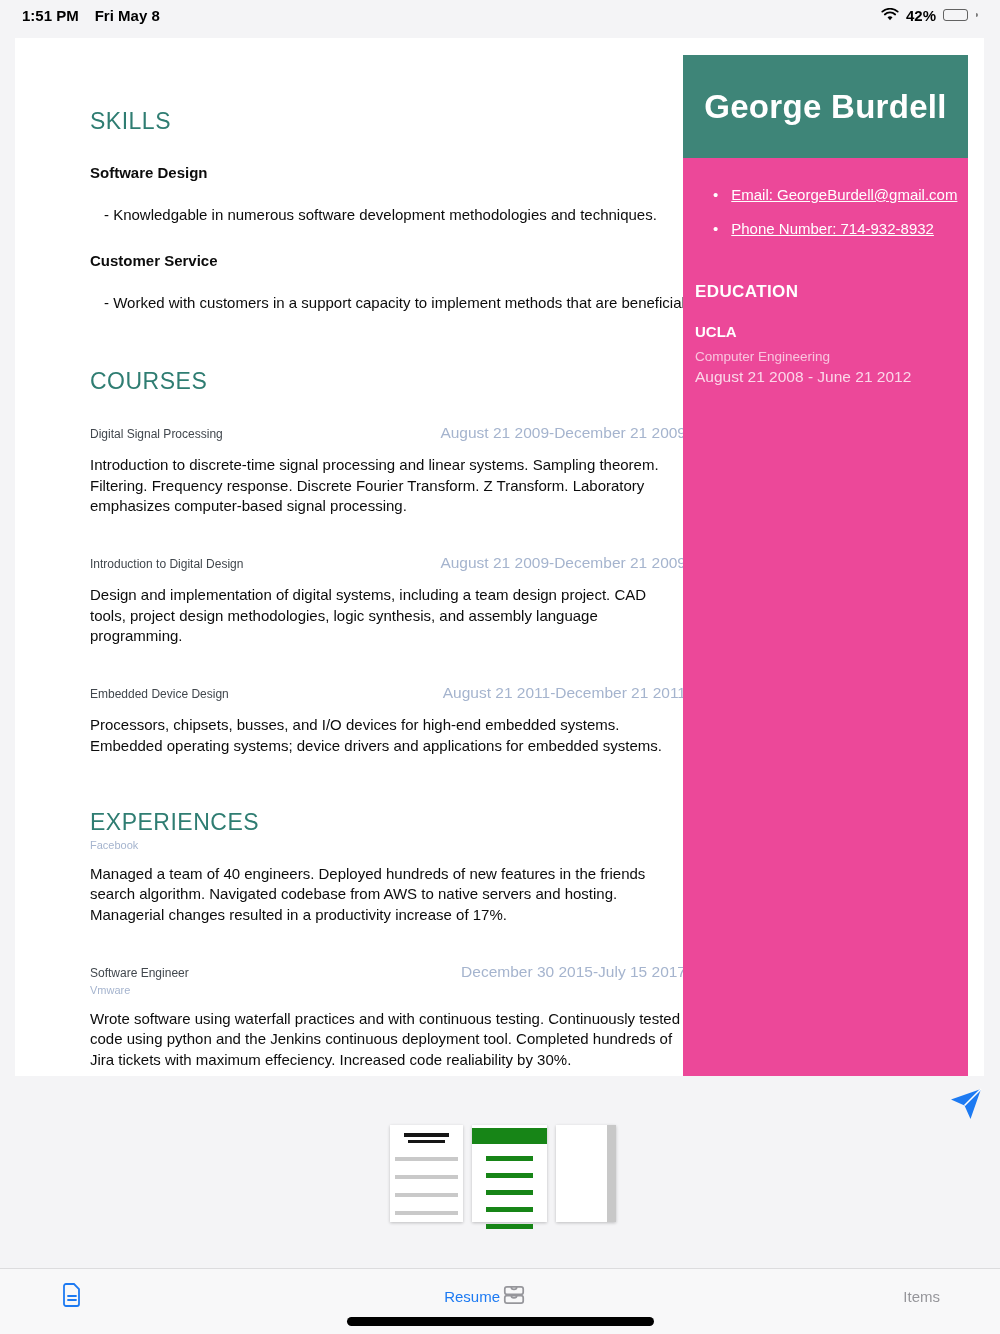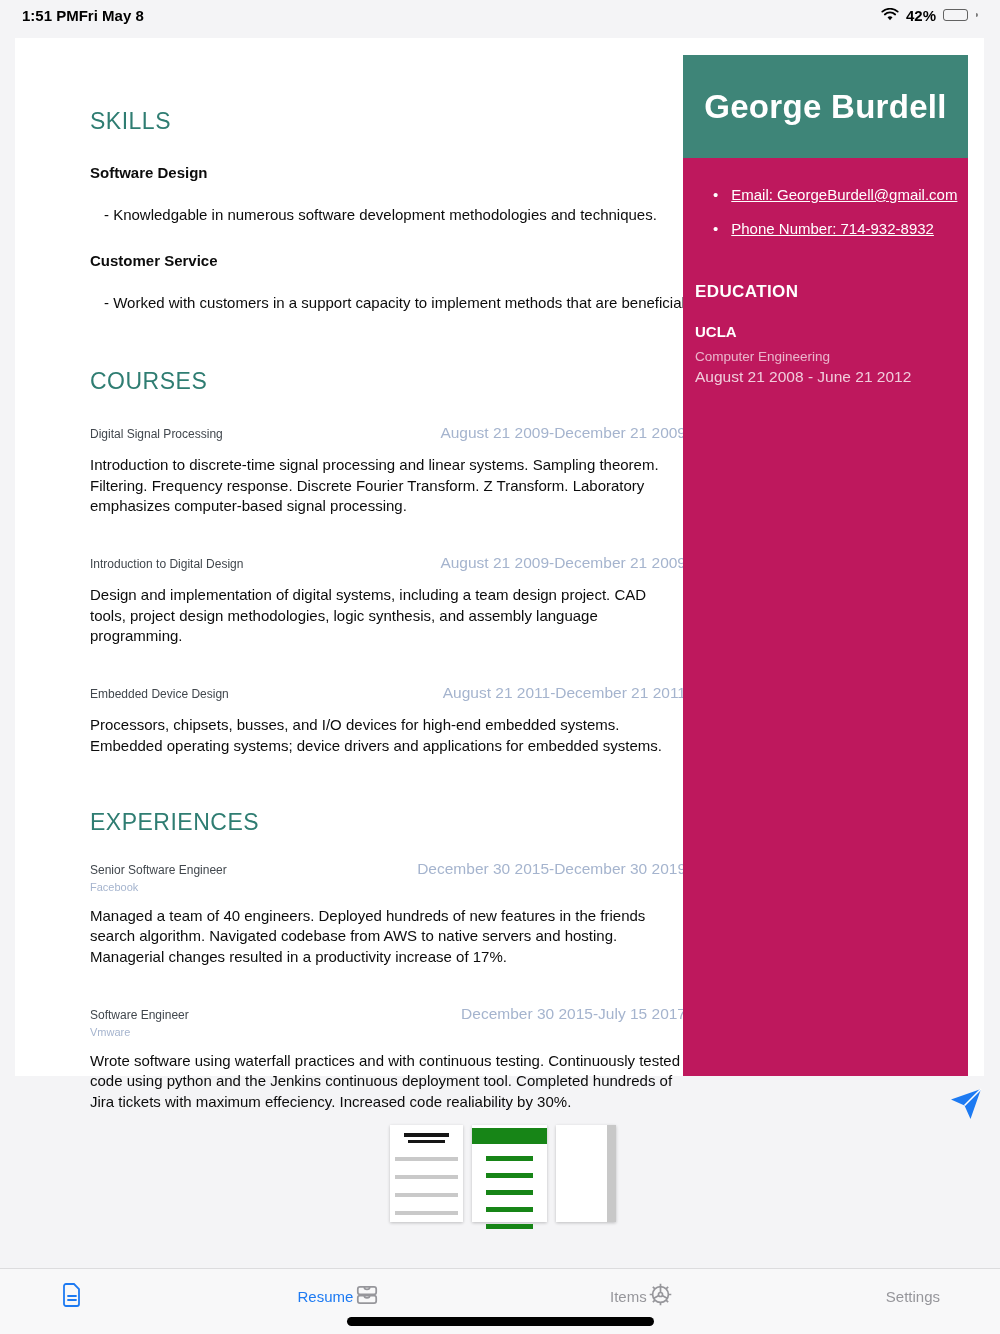--- a/index.html
+++ b/index.html
@@ -11,21 +11,21 @@
     color:#111;
     overflow:hidden;
   }
 
   
   .status-bar {
     position:absolute; top:0; left:0; right:0; height:30px;
     display:flex; justify-content:space-between; align-items:center;
     padding:0 22px; font-size:15px; font-weight:bold; color:#000;
   }
-  .sb-left { display:flex; align-items:center;justify-content:center; }
+  .sb-left { display:flex; gap:16px; align-items:center;justify-content:center; }
   .sb-right { display:flex; gap:7px; align-items:center; }
   .battery {
     width:25px; height:12px; border:1px solid rgba(0,0,0,0.6);
     border-radius:3px; position:relative; padding:1px;
   }
   .battery-fill { width:42%; height:100%; background:#000; border-radius:1px; }
   .battery-tip {
     width:2px; height:4px; background:rgba(0,0,0,0.5);
     border-radius:0 2px 2px 0; margin-left:1px;
   }
@@ -43,21 +43,21 @@
   .skill-title { margin-top:29px; font-size:15px; font-weight:bold; color:#0c0c0c; }
   .skill-detail { margin-top:25px; padding-left:14px; font-size:15px; color:#0c0c0c; }
   .entry-row { margin-top:29px; display:flex; justify-content:space-between; align-items:baseline; }
   .entry-row.gap-lg { margin-top:37px; }
   .entry-title { font-size:12px; color:#41474D; }
   .entry-dates { font-size:15.5px; color:#A5B4CE; }
   .entry-company { margin-top:3px; font-size:11px; color:#A5B4CE; }
   .entry-desc { margin-top:13px; font-size:15px; line-height:1.38; color:#0c0c0c; }
 
   
-  .side { position:absolute; left:668px; top:17px; width:285px; height:1021px; background:#be185d; }
+  .side { position:absolute; left:668px; top:17px; width:285px; height:1021px; background:#ec4899; }
   .side-header { height:103px; background:#3E8578; display:flex; align-items:center; justify-content:center; }
   .side-name { font-size:33px; font-weight:bold; color:#fff; letter-spacing:0.3px; }
   .contacts { margin-top:27px; }
   .contact-row { display:flex; gap:13px; padding-left:30px; margin-bottom:15px; align-items:flex-start; }
   .contact-bullet { color:#fff; font-size:15px; line-height:19px; }
   .contact-link { color:#fff; font-size:15px; line-height:19px; text-decoration:underline; }
   .edu-h { margin:44px 0 0 12px; font-size:17px; font-weight:bold; color:#fff; letter-spacing:0.4px; }
   .edu-school { margin:21px 0 0 12px; font-size:15px; font-weight:bold; color:#fff; }
   .edu-degree { margin:9px 0 0 12px; font-size:13.5px; color:rgba(255,255,255,0.68); }
   .edu-dates { margin:4px 0 0 12px; font-size:15.5px; color:rgba(255,255,255,0.78); }
@@ -139,24 +139,20 @@
     <div class="entry-desc">Design and implementation of digital systems, including a team design project. CAD tools, project design methodologies, logic synthesis, and assembly language programming.</div>
 
     <div class="entry-row gap-lg">
       <span class="entry-title">Embedded Device Design</span>
       <span class="entry-dates">August 21 2011-December 21 2011</span>
     </div>
     <div class="entry-desc">Processors, chipsets, busses, and I/O devices for high-end embedded systems. Embedded operating systems; device drivers and applications for embedded systems.</div>
 
     <div class="sec-h h-exp">EXPERIENCES</div>
 
-    <div class="entry-row" style="margin-top:24px">
-      <span class="entry-title">Senior Software Engineer</span>
-      <span class="entry-dates">December 30 2015-December 30 2019</span>
-    </div>
     <div class="entry-company">Facebook</div>
     <div class="entry-desc">Managed a team of 40 engineers. Deployed hundreds of new features in the friends search algorithm. Navigated codebase from AWS to native servers and hosting. Managerial changes resulted in a productivity increase of 17%.</div>
 
     <div class="entry-row gap-lg">
       <span class="entry-title">Software Engineer</span>
       <span class="entry-dates">December 30 2015-July 15 2017</span>
     </div>
     <div class="entry-company">Vmware</div>
     <div class="entry-desc">Wrote software using waterfall practices and with continuous testing. Continuously tested code using python and the Jenkins continuous deployment tool. Completed hundreds of Jira tickets with maximum effeciency. Increased code realiability by 30%.</div>
   </div>
@@ -226,26 +222,15 @@
   <div class="tab">
     <span>
       <svg width="28" height="26" viewBox="0 0 24 24">
         <rect x="3.5" y="4.5" width="17" height="7" rx="2" fill="none" stroke="#96969b" stroke-width="1.6"></rect>
         <rect x="3.5" y="12.5" width="17" height="7" rx="2" fill="none" stroke="#96969b" stroke-width="1.6"></rect>
         <path d="M9.5 4.5a2.5 2.2 0 0 0 5 0M9.5 12.5a2.5 2.2 0 0 0 5 0" fill="none" stroke="#96969b" stroke-width="1.6"></path>
       </svg>
     </span>
     <span class="tab-label">Items</span>
   </div>
-  <div class="tab">
-    <span>
-      <svg width="27" height="27" viewBox="0 0 24 24" stroke="#96969b" stroke-width="1.5" fill="none">
-        <circle cx="12" cy="12" r="7"></circle>
-        <circle cx="12" cy="12" r="1.8"></circle>
-        <path d="M12 10.2V5.2M10.45 12.9l-4.3 2.5M13.55 12.9l4.3 2.5"></path>
-        <path d="M19 12h2.6M16.95 16.95l1.85 1.85M12 19v2.6M7.05 16.95L5.2 18.8M5 12H2.4M7.05 7.05L5.2 5.2M12 5V2.4M16.95 7.05l1.85-1.85"></path>
-      </svg>
-    </span>
-    <span class="tab-label">Settings</span>
-  </div>
 </div>
 
 <div class="home-indicator"></div>
 
 </body></html>

